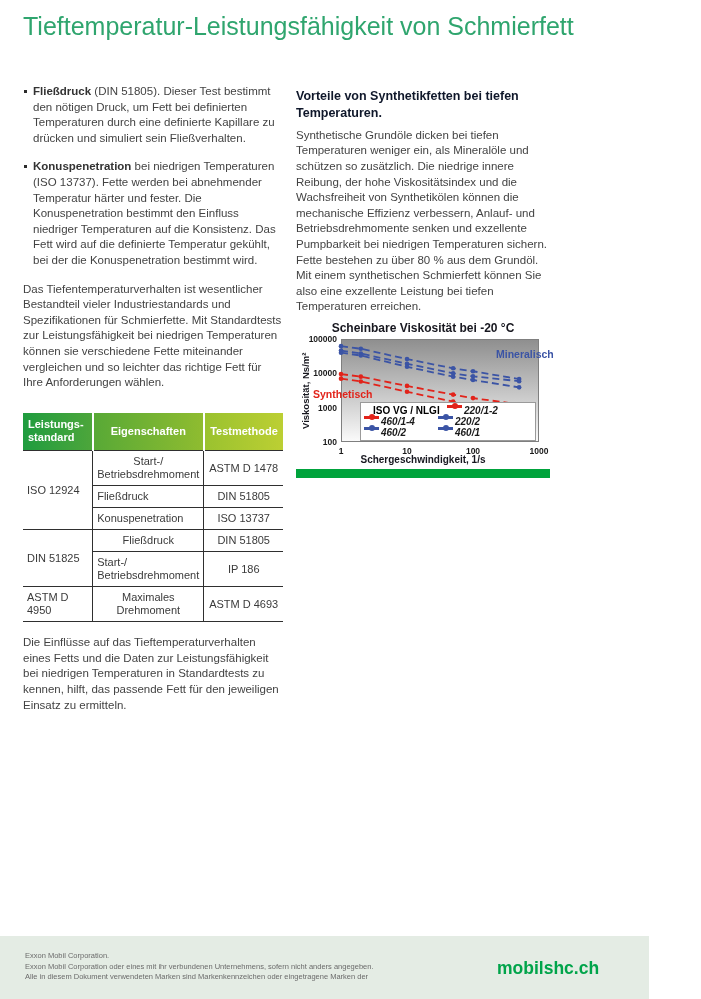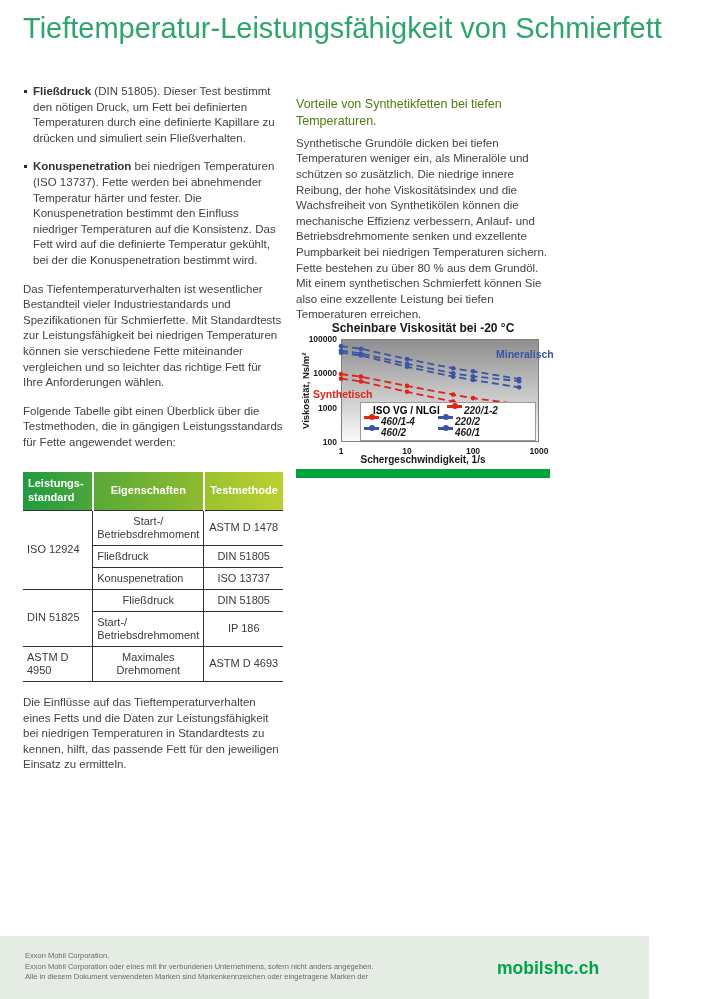--- a/index.html
+++ b/index.html
@@ -1,30 +1,30 @@
 <!DOCTYPE html>
 <html><head>
 <meta charset="utf-8">
 <style>
   html,body{margin:0;padding:0;background:#fff;}
   .page{position:relative;width:701px;height:999px;background:#ffffff;overflow:hidden;
         font-family:"Liberation Sans",sans-serif;color:#434343;}
   
-  .title{position:absolute;left:23px;top:12px;margin:0;font-size:29px;font-weight:normal;
+  .title{position:absolute;left:23px;top:12px;margin:0;font-size:25px;font-weight:normal;
          color:#2FA56E;letter-spacing:0px;}
   
   .col-left{position:absolute;left:23px;top:84px;width:260px;font-size:11.5px;line-height:15.6px;}
   .col-right{position:absolute;left:296px;top:84px;width:257px;font-size:11.5px;line-height:15.6px;}
   .col-left p{margin:13px 0 0 0;}
   ul.bullets{margin:0;padding:0;}
   ul.bullets li{list-style:none;position:relative;padding-left:10px;margin:0 0 13px 0;}
   ul.bullets li::before{content:"";position:absolute;left:1px;top:6px;width:3px;height:3px;background:#2b2b2b;}
   .lead{font-weight:bold;color:#333;}
   
-  .green-head{margin:12px 0 6px 0;font-size:12.5px;font-weight:normal;color:#4d7c0f;line-height:1.35;}
+  .green-head{margin:4px 0 6px 0;font-size:12.5px;font-weight:bold;color:#0f172a;line-height:1.35;}
   
   table.test-table{border-collapse:collapse;width:260px;margin-top:22px;font-size:11px;color:#3a3a3a;}
   table.test-table th{color:#fff;font-weight:bold;padding:5px 5px;vertical-align:middle;white-space:pre-line;line-height:1.25;}
   th.h1{background:linear-gradient(90deg,#1F9C3F,#4DA63B);text-align:left;width:72px;}
   th.h2{background:linear-gradient(90deg,#58A936,#8FBC30);text-align:center;width:104px;border-left:2px solid #fff;}
   th.h3{background:linear-gradient(90deg,#9AC22F,#BCCF33);text-align:center;width:70px;border-left:2px solid #fff;}
   table.test-table td{border:1px solid #2f2f2f;text-align:center;padding:4px 3px;line-height:13px;white-space:pre-line;vertical-align:middle;}
   table.test-table td:first-child{border-left:0;text-align:left;padding-left:4px;}
   table.test-table td:last-child{border-right:0;}
   
@@ -61,21 +61,20 @@
 <div class="page">
 
   <h1 class="title">Tieftemperatur-Leistungsfähigkeit von Schmierfett</h1>
 
   <div class="col-left">
     <ul class="bullets">
       <li><span class="lead">Fließdruck</span><span> (DIN 51805). Dieser Test bestimmt den nötigen Druck, um Fett bei definierten Temperaturen durch eine definierte Kapillare zu drücken und simuliert sein Fließverhalten.</span></li>
       <li><span class="lead">Konuspenetration</span><span> bei niedrigen Temperaturen (ISO 13737). Fette werden bei abnehmender Temperatur härter und fester. Die Konuspenetration bestimmt den Einfluss niedriger Temperaturen auf die Konsistenz. Das Fett wird auf die definierte Temperatur gekühlt, bei der die Konuspenetration bestimmt wird.</span></li>
     </ul>
     <p>Das Tiefentemperaturverhalten ist wesentlicher Bestandteil vieler Industriestandards und Spezifikationen für Schmierfette. Mit Standardtests zur Leistungsfähigkeit bei niedrigen Temperaturen können sie verschiedene Fette miteinander vergleichen und so leichter das richtige Fett für Ihre Anforderungen wählen.</p>
-    <p>Folgende Tabelle gibt einen Überblick über die Testmethoden, die in gängigen Leistungsstandards für Fette angewendet werden:</p>
 
     <table class="test-table">
       <thead>
         <tr>
           <th class="h1">Leistungs-
 standard</th>
           <th class="h2">Eigenschaften</th>
           <th class="h3">Testmethode</th>
         </tr>
       </thead>

